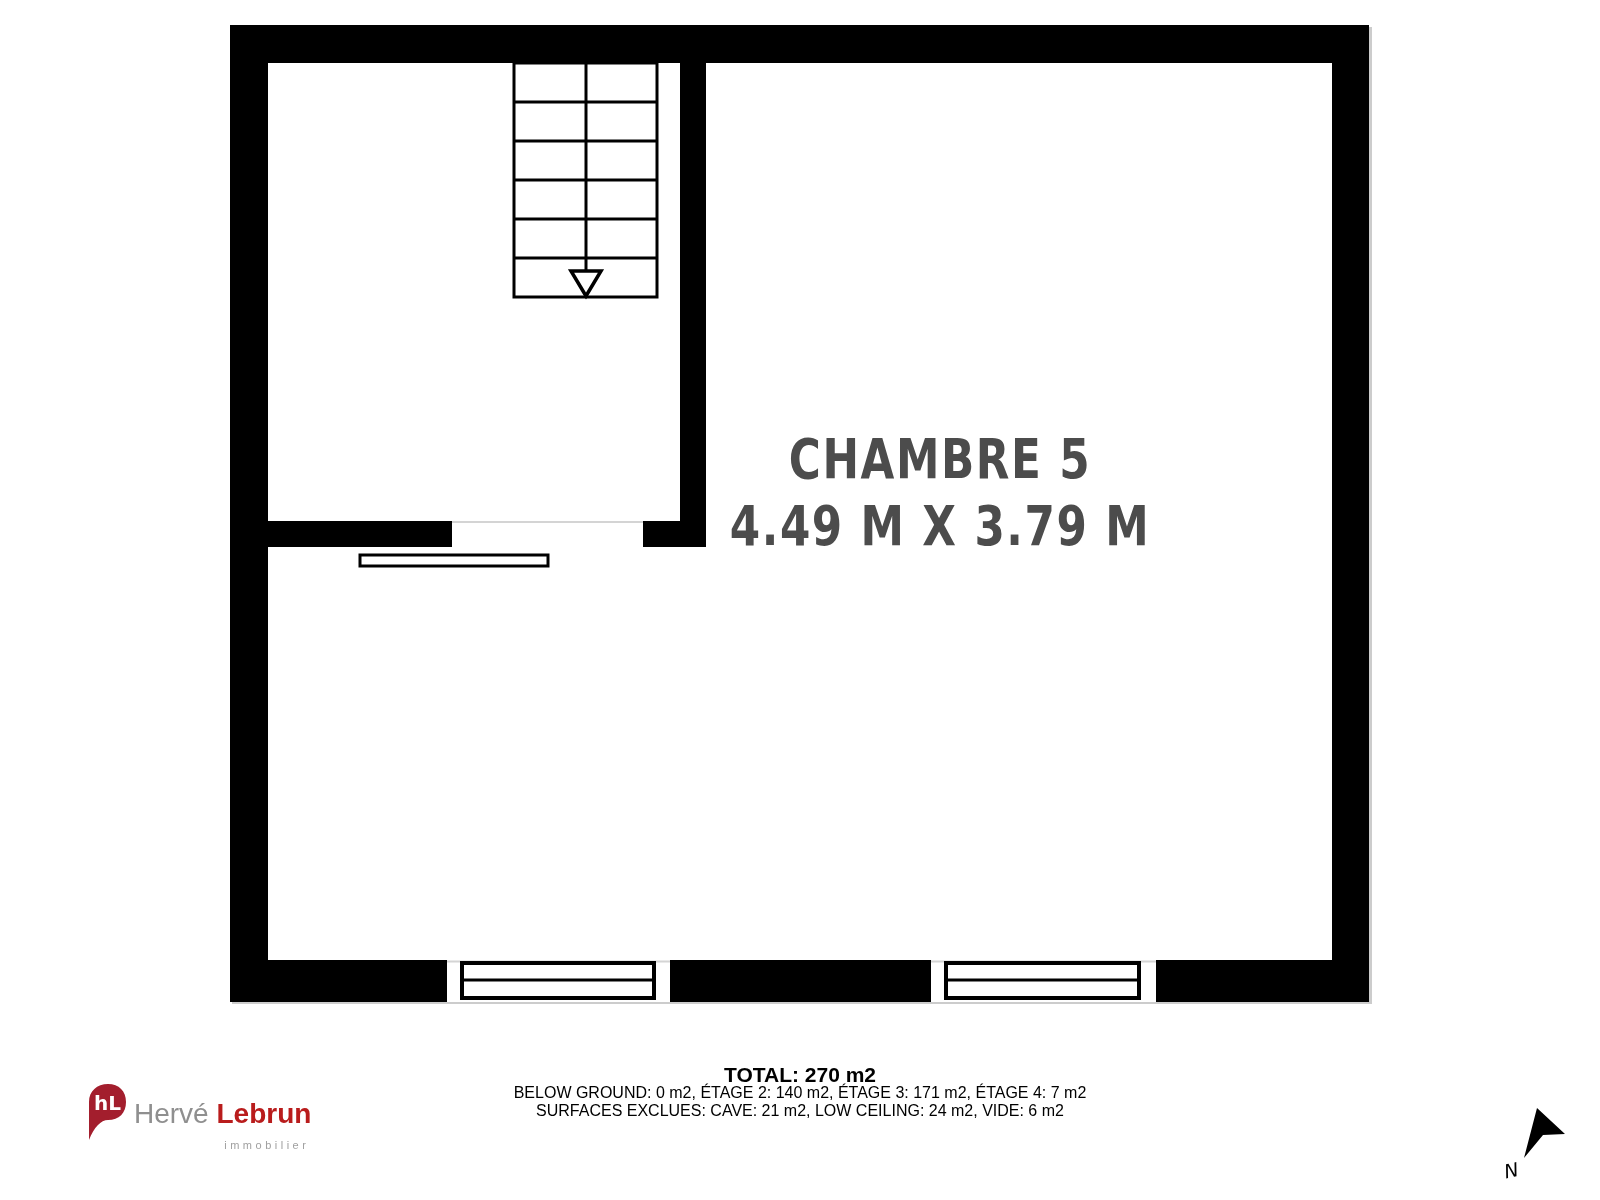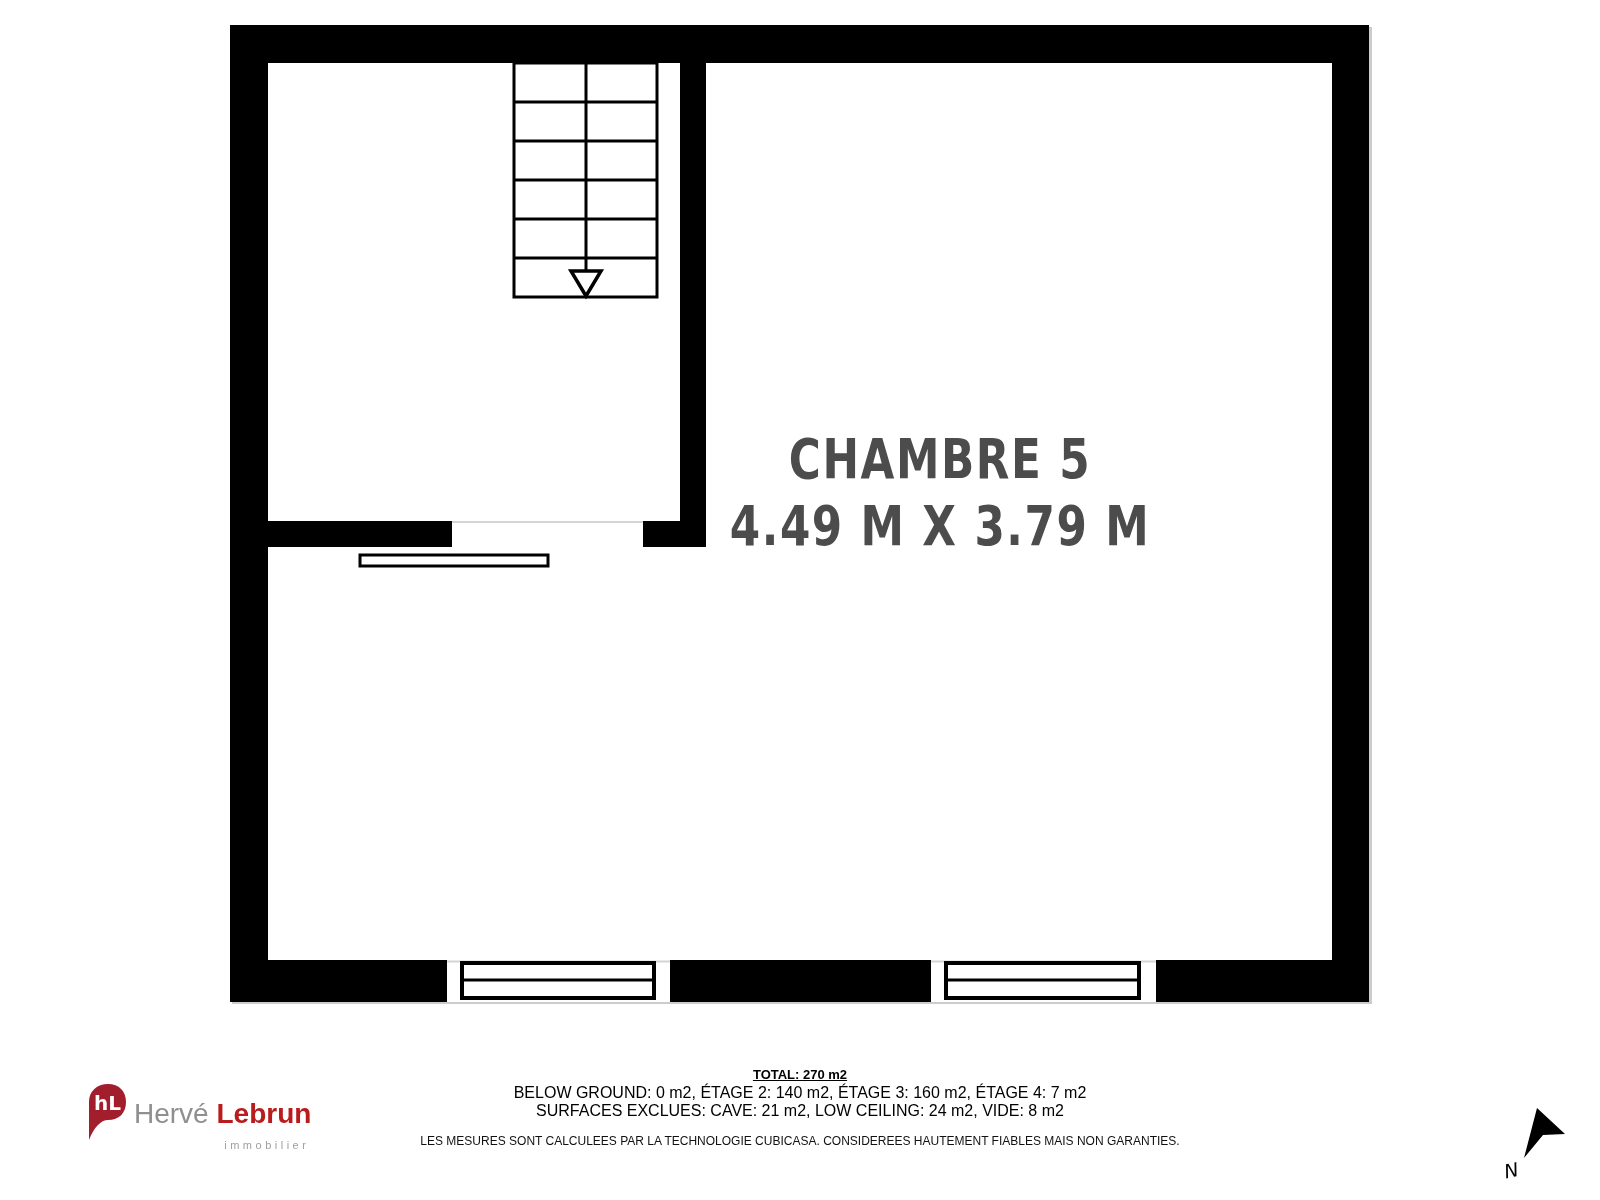--- a/index.html
+++ b/index.html
@@ -15,21 +15,21 @@
     transform:scaleX(0.78);transform-origin:50% 50%;
     font-family:"DejaVu Sans", sans-serif;font-weight:bold;color:#4c4c4c;
     font-size:56px;line-height:67px;letter-spacing:2px;white-space:nowrap;
   }
 
   
   .summary{
     position:absolute;left:200px;top:1066px;width:1200px;text-align:center;
     font-family:"Liberation Sans", sans-serif;color:#000;
   }
-  .summary .total{font-size:13px;font-weight:bold;line-height:18px;text-decoration:underline;}
+  .summary .total{font-size:21px;font-weight:bold;line-height:18px;}
   .summary .line{font-size:16px;line-height:17.5px;}
   .summary .disclaimer{font-size:12px;line-height:14px;margin-top:15px;color:#111;}
 
   
   .logo{position:absolute;left:88px;top:1083px;display:flex;gap:6px;align-items:flex-start;}
   .logo-text{padding-top:17px;}
   .logo-name{font-size:28px;line-height:28px;color:#8f8f8f;white-space:nowrap;}
   .logo-name .last{color:#b91c1c;font-weight:bold;}
   .logo-tagline{text-align:right;font-size:11px;letter-spacing:3.5px;color:#a0a0a0;margin-top:11px;padding-right:2px;}
 </style>
@@ -100,16 +100,15 @@
     <text x="19.5" y="27" text-anchor="middle" font-family="DejaVu Sans, sans-serif" font-weight="bold" font-size="20" fill="#ffffff">hL</text>
   </svg>
   <div class="logo-text">
     <div class="logo-name"><span>Hervé</span> <span class="last">Lebrun</span></div>
     <div class="logo-tagline">immobilier</div>
   </div>
 </div>
 
 <div class="summary">
   <div class="total">TOTAL: 270 m2</div>
-  <div class="line">BELOW GROUND: 0 m2, ÉTAGE 2: 140 m2, ÉTAGE 3: 160 m2, ÉTAGE 4: 7 m2</div>
-  <div class="line">SURFACES EXCLUES: CAVE: 21 m2, LOW CEILING: 24 m2, VIDE: 8 m2</div>
-  <div class="disclaimer">LES MESURES SONT CALCULEES PAR LA TECHNOLOGIE CUBICASA. CONSIDEREES HAUTEMENT FIABLES MAIS NON GARANTIES.</div>
+  <div class="line">BELOW GROUND: 0 m2, ÉTAGE 2: 140 m2, ÉTAGE 3: 171 m2, ÉTAGE 4: 7 m2</div>
+  <div class="line">SURFACES EXCLUES: CAVE: 21 m2, LOW CEILING: 24 m2, VIDE: 6 m2</div>
 </div>
 
 </body></html>

